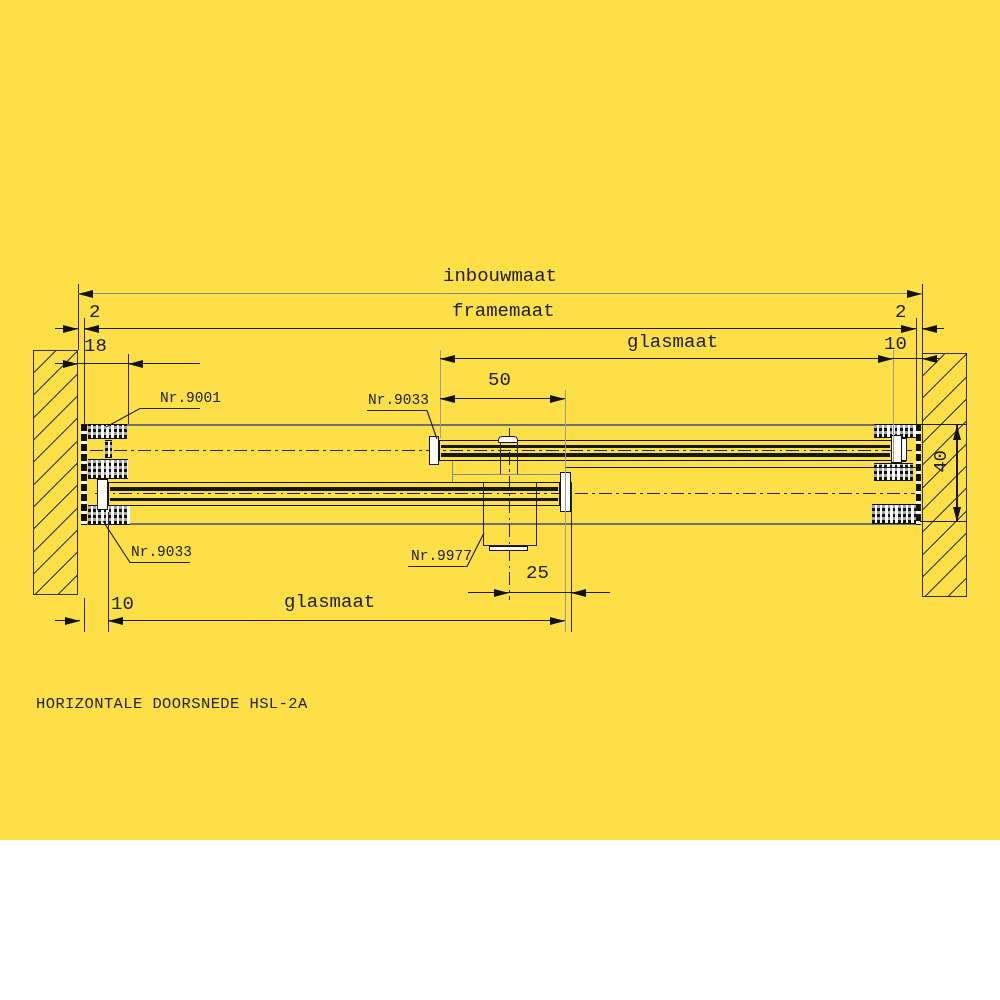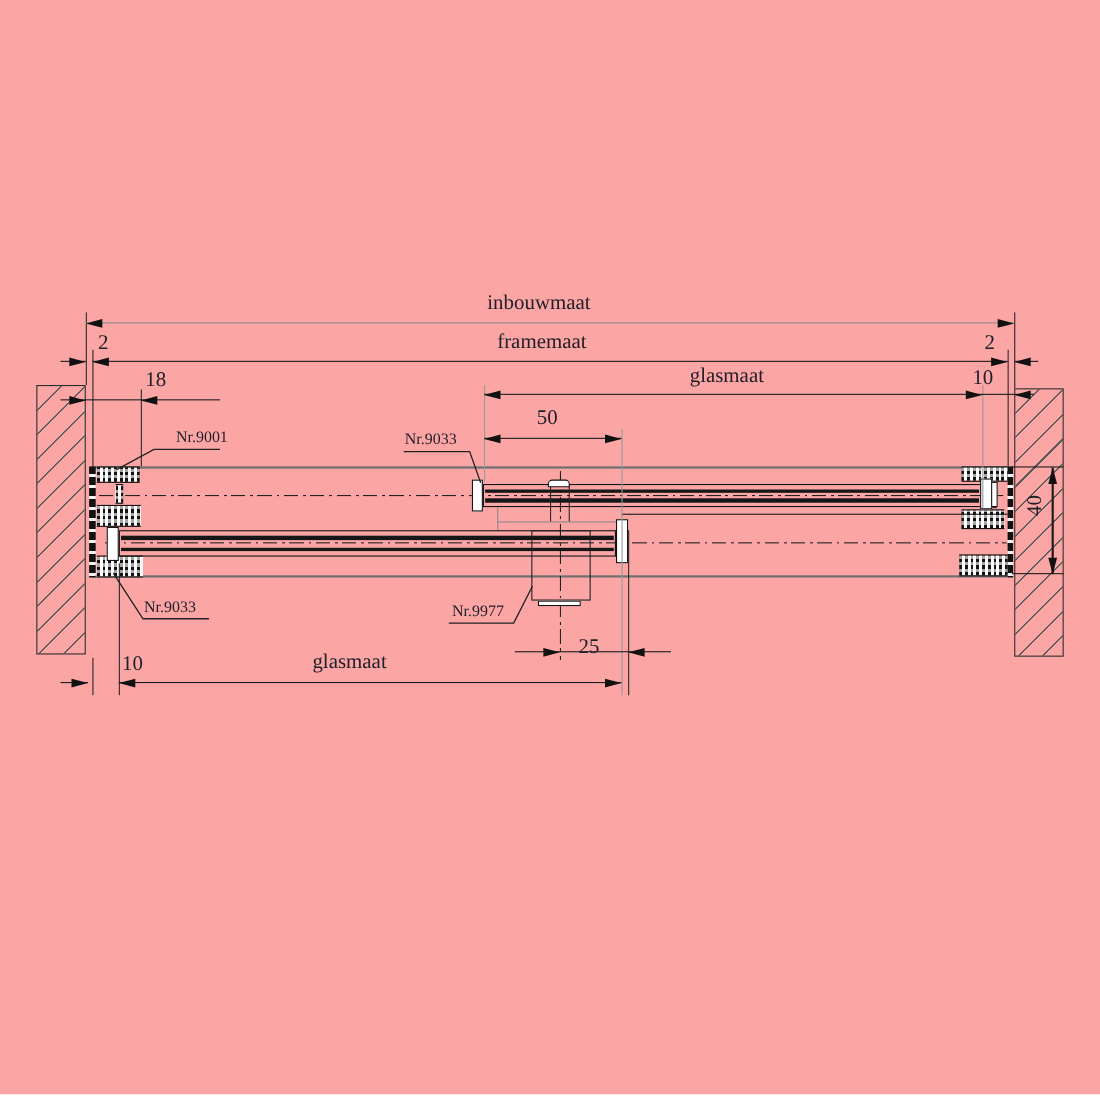--- a/index.html
+++ b/index.html
@@ -1,17 +1,17 @@
 <!DOCTYPE html>
 <html><head>
 <meta charset="utf-8">
 <style>
   html,body{margin:0;padding:0;background:#ffffff;}
-  #scene{position:relative;width:1000px;height:995px;background:#fca5a5;overflow:hidden;
-         font-family:Liberation Serif, serif;}
+  #scene{position:relative;width:1000px;height:840px;background:#fde047;overflow:hidden;
+         font-family:Liberation Mono, monospace;}
   .ln{position:absolute;background:#1d1d1d;}
   .lng{position:absolute;background:#8a8a8a;}
   .ext{position:absolute;width:1.2px;background:#2a2a2a;}
   .extg{position:absolute;width:1.2px;background:#9a9a9a;}
   .ddh{position:absolute;height:1.4px;
        background:repeating-linear-gradient(90deg,#222 0 13px,transparent 13px 17.5px,#222 17.5px 20px,transparent 20px 24px);}
   .ddv{position:absolute;width:1.4px;
        background:repeating-linear-gradient(180deg,#222 0 13px,transparent 13px 17.5px,#222 17.5px 20px,transparent 20px 24px);}
   .txt{position:absolute;color:#20202a;white-space:nowrap;line-height:1.1;}
   .big{font-size:19px;}
@@ -121,31 +121,31 @@
   <div class="ln" style="left:440px;top:357.5px;width:500px;height:1.4px;"></div>
   <div class="ar arl" style="left:440px;top:354.5px;"></div>
   <div class="ar arr" style="left:878px;top:354.5px;"></div>
   <div class="ar arl" style="left:922px;top:354.5px;"></div>
   <div class="txt big" style="left:627px;top:332px;">glasmaat</div>
   <div class="txt big" style="left:884px;top:334px;">10</div>
 
   <div class="ln" style="left:55px;top:362.5px;width:145px;height:1.4px;"></div>
   <div class="ar arr" style="left:63px;top:359.5px;"></div>
   <div class="ar arl" style="left:128px;top:359.5px;"></div>
-  <div class="txt big" style="left:96px;top:336px;padding-left:36px;">18</div>
+  <div class="txt big" style="left:84px;top:336px;">18</div>
 
   <div class="ln" style="left:440px;top:397.5px;width:125px;height:1.4px;"></div>
   <div class="ar arl" style="left:440px;top:394.5px;"></div>
   <div class="ar arr" style="left:550px;top:394.5px;"></div>
   <div class="txt big" style="left:488px;top:370px;text-align:center;">50</div>
 
   <div class="ln" style="left:468px;top:591.5px;width:142px;height:1.4px;"></div>
   <div class="ar arr" style="left:494px;top:588.5px;"></div>
   <div class="ar arl" style="left:571px;top:588.5px;"></div>
-  <div class="txt big" style="left:526px;top:563px;margin-top:16px;">25</div>
+  <div class="txt big" style="left:526px;top:563px;">25</div>
 
   <div class="ln" style="left:55px;top:619.5px;width:25px;height:1.4px;"></div>
   <div class="ar arr" style="left:65px;top:616.5px;"></div>
   <div class="ln" style="left:108px;top:619.5px;width:457px;height:1.4px;"></div>
   <div class="ar arl" style="left:108px;top:616.5px;"></div>
   <div class="ar arr" style="left:550px;top:616.5px;"></div>
   <div class="txt big" style="left:111px;top:594px;">10</div>
   <div class="txt big" style="left:284px;top:592px;">glasmaat</div>
 
   <div class="ln" style="left:956.4px;top:425px;width:1.4px;height:97px;"></div>
@@ -158,14 +158,15 @@
     <path d="M 367,410.5 L 427,410.5 L 437,439" stroke="#222" stroke-width="1.2" fill="none"></path>
     <path d="M 190,562.5 L 130,562.5 L 103,521" stroke="#222" stroke-width="1.2" fill="none"></path>
     <path d="M 408,566.5 L 467,566.5 L 484,533" stroke="#222" stroke-width="1.2" fill="none"></path>
   </svg>
 
   <div class="txt sml" style="left:141px;top:391px;margin-left:19px;">Nr.9001</div>
   <div class="txt sml" style="left:368px;top:393px;">Nr.9033</div>
   <div class="txt sml" style="left:131px;top:545px;">Nr.9033</div>
   <div class="txt sml" style="left:411px;top:549px;">Nr.9977</div>
 
+  <div class="txt ttl" style="left:36px;top:696px;">HORIZONTALE DOORSNEDE HSL-2A</div>
 
 </div>
 
 </body></html>

